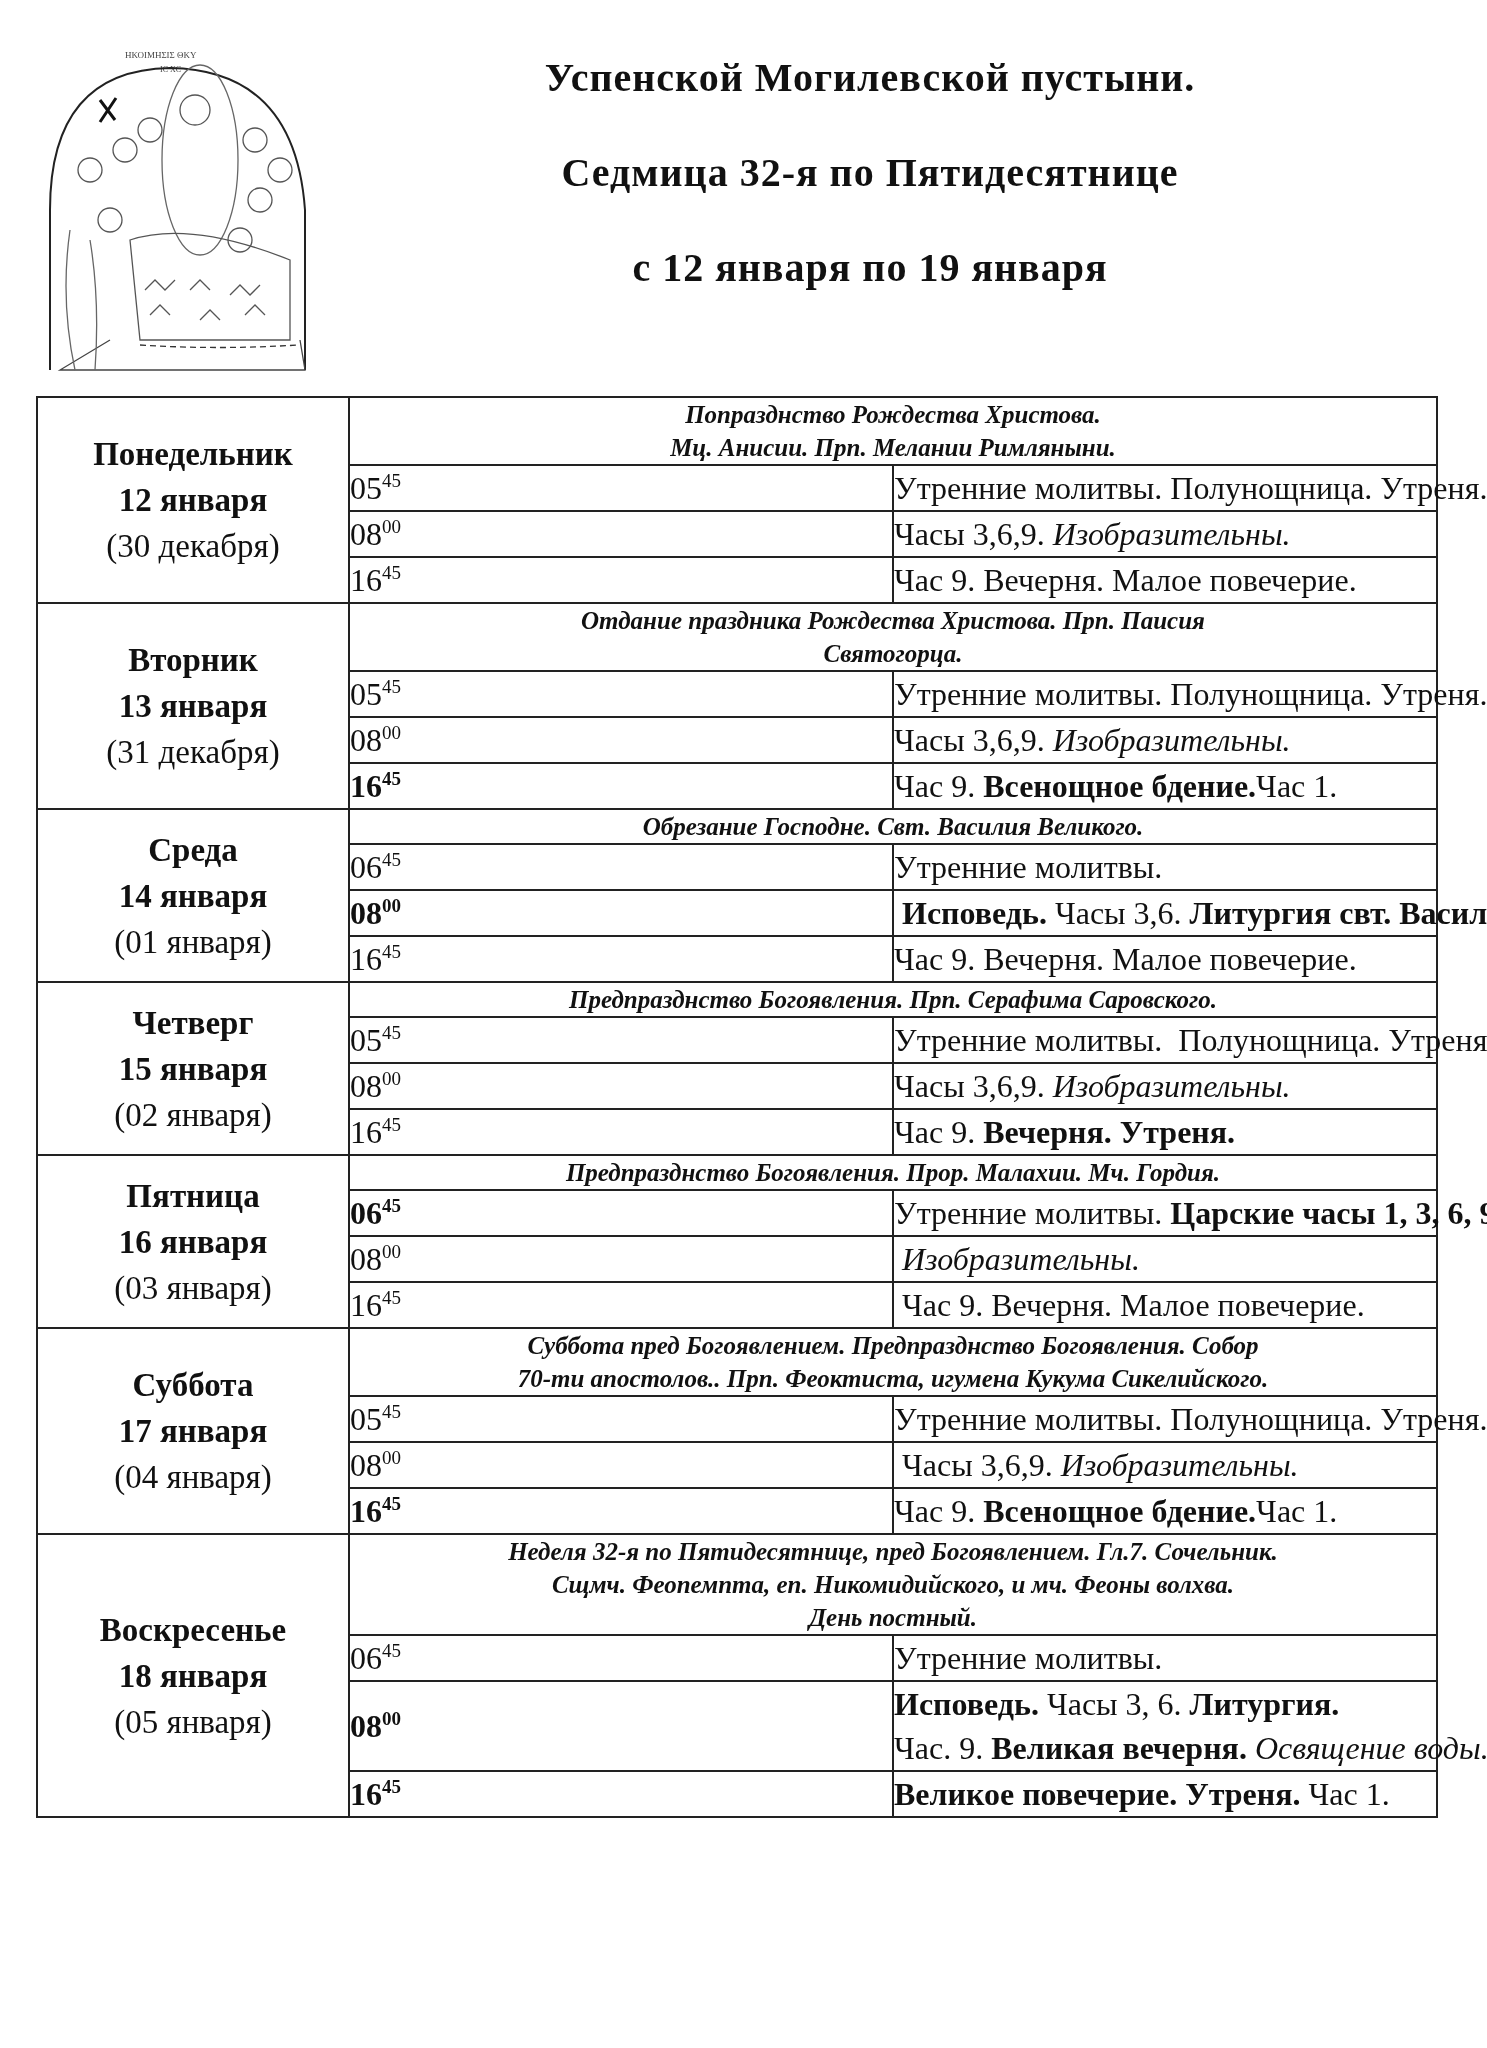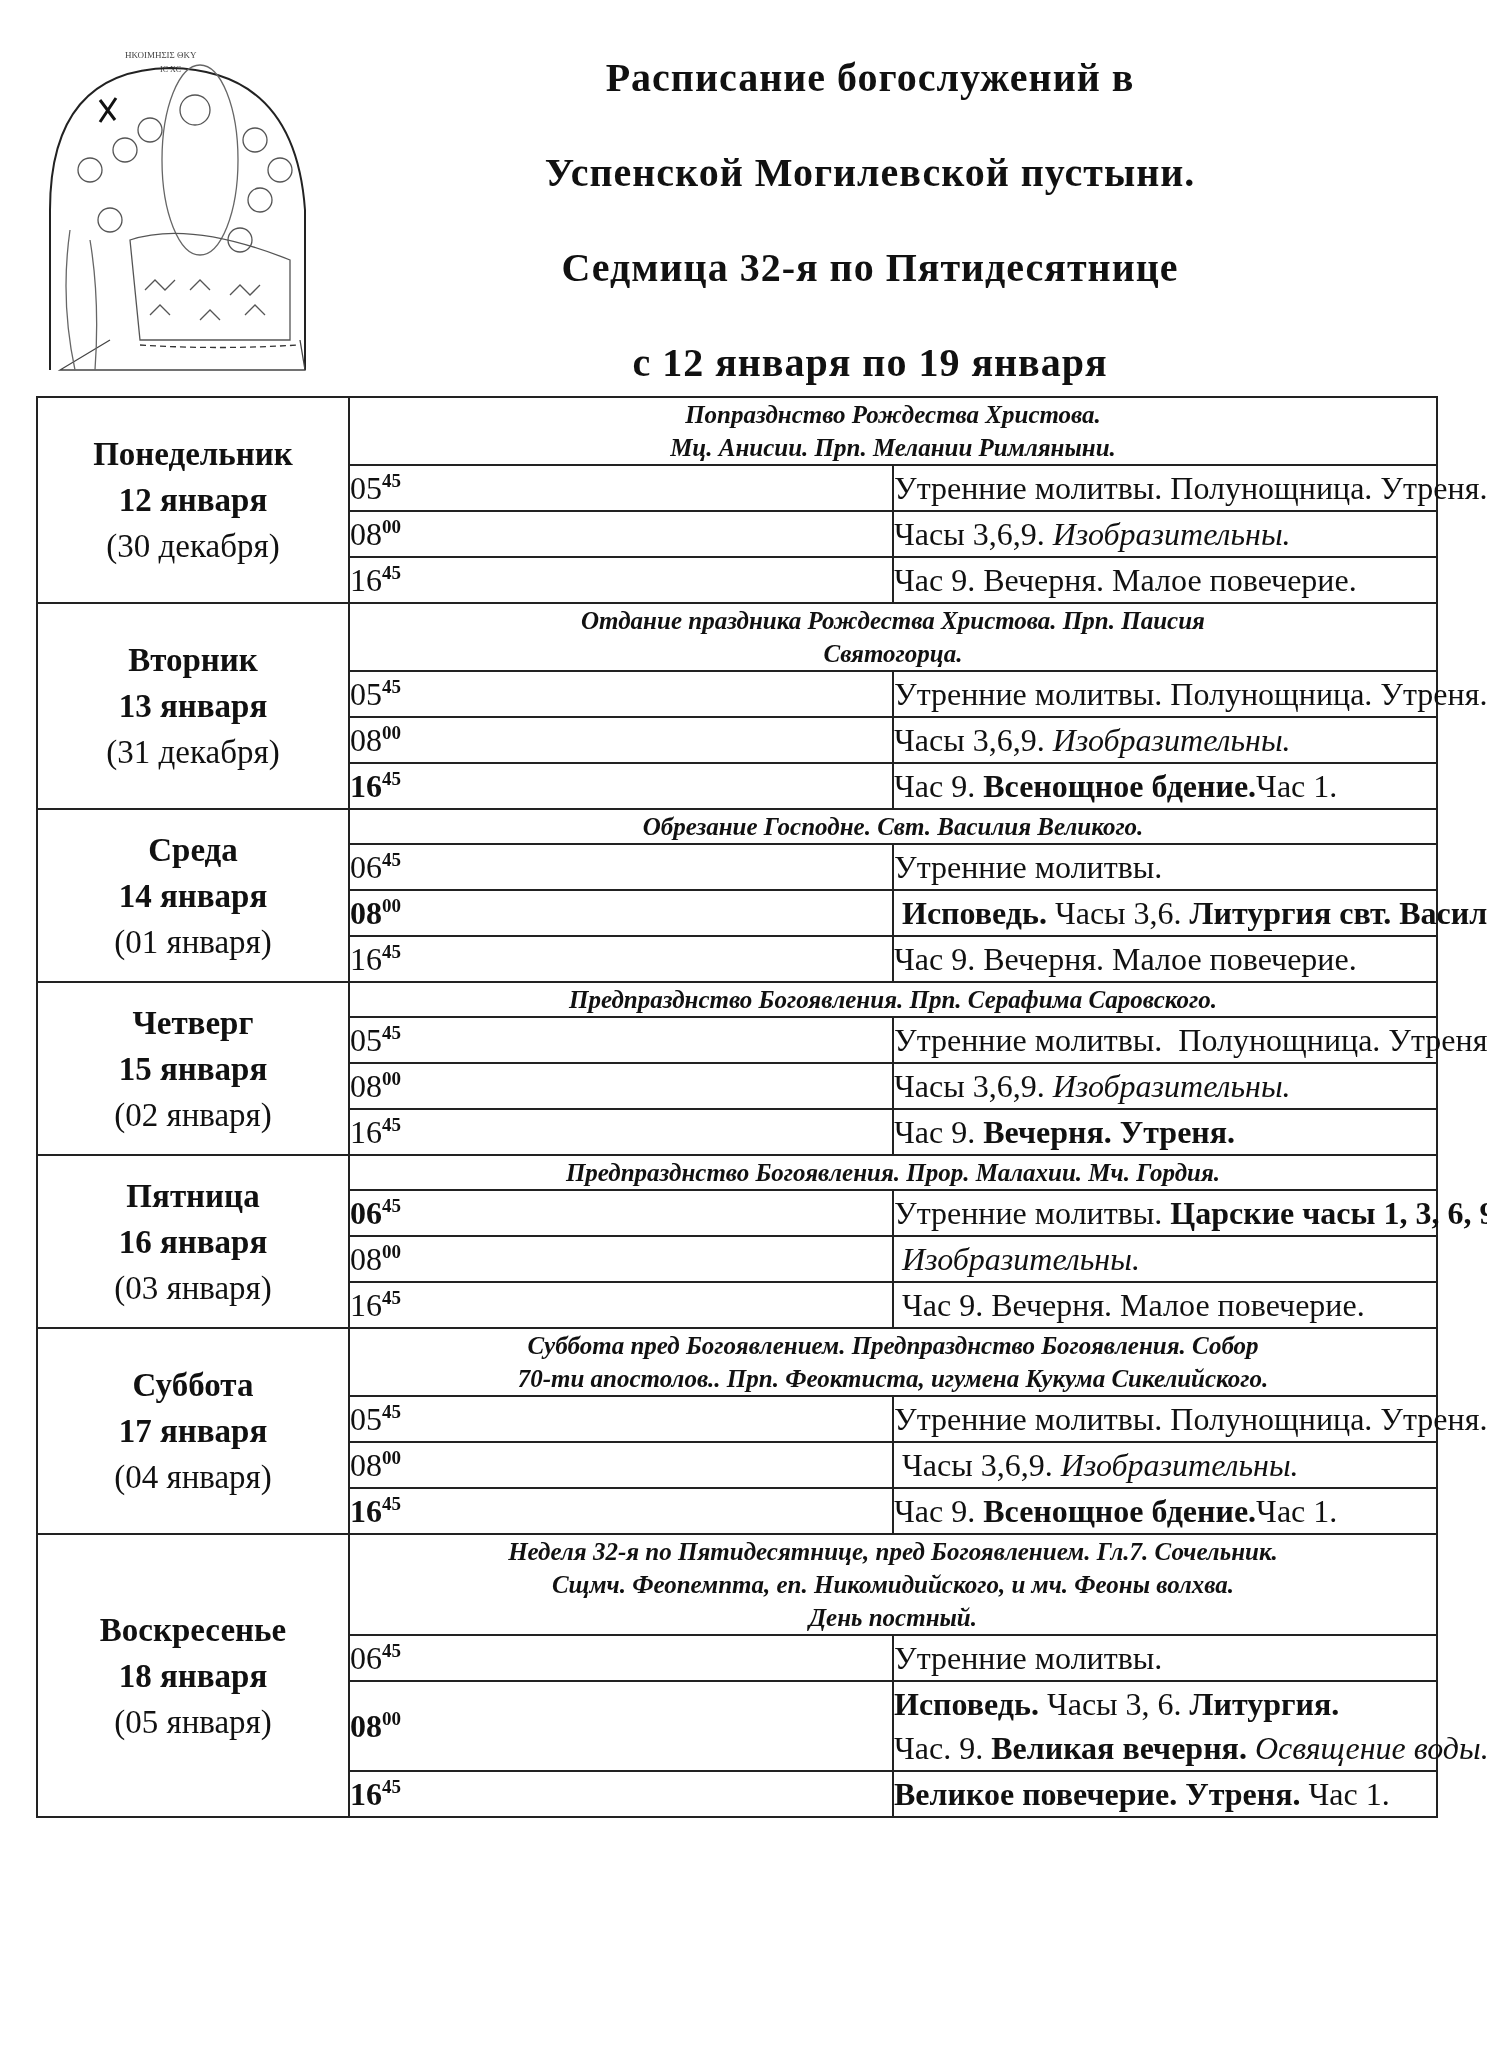--- a/index.html
+++ b/index.html
@@ -22,21 +22,21 @@
     td.day {
       width: 310px; text-align: center; font-size: 33px; line-height: 46px;
     }
     td.day .dname, td.day .ddate { font-weight: bold; display: block; }
     td.day .old { display: block; }
     td.feast {
       text-align: center; font-style: italic; font-weight: bold; font-size: 25px;
       line-height: 33px; padding: 6px 10px;
     }
     td.time { width: 126px; font-size: 32px; padding-left: 10px; height: 44px; }
-    td.time sup { font-size: 19px; font-weight: bold; }
+    td.time sup { font-size: 19px; }
     td.time.b { font-weight: bold; }
     td.svc { font-size: 32px; padding-left: 12px; line-height: 44px; }
     .bold { font-weight: bold; }
     .ital { font-style: italic; }
   </style>
 </head>
 <body>
 
 <div class="icon-wrap">
   <svg width="285" height="355" viewBox="0 0 285 355" fill="none" stroke="#555" stroke-width="1.3">
@@ -56,21 +56,20 @@
       <circle cx="210" cy="200" r="12"></circle>
     <path d="M70 60 L85 80 M86 58 L70 82" stroke="#111" stroke-width="3"></path>
     <path d="M100 200 Q160 180 260 220 L260 300 L110 300 Z" stroke="#555"></path>
     <path d="M115 250 l10 -10 l10 10 l10 -10 M160 250 l10 -10 l10 10 M200 255 l10 -10 l10 10 l10 -10 M120 275 l10 -10 l10 10 M170 280 l10 -10 l10 10 M215 275 l10 -10 l10 10"></path>
     <path d="M110 305 Q190 310 268 305" stroke-dasharray="6 4" stroke="#333"></path>
     <path d="M40 190 Q30 260 45 330 M60 200 Q70 260 65 330" stroke="#666"></path>
   </svg>
 </div>
 
 <div class="header">
-  <div>Расписание богослужений в</div>
   <div>Успенской Могилевской пустыни.</div>
   <div>Седмица 32-я по Пятидесятнице</div>
   <div>с 12 января по 19 января</div>
 </div>
 
 <table class="sched">
   <tbody id="sched-body">
       <tr>
         <td class="day" rowspan="4">
           <span class="dname">Понедельник</span>

